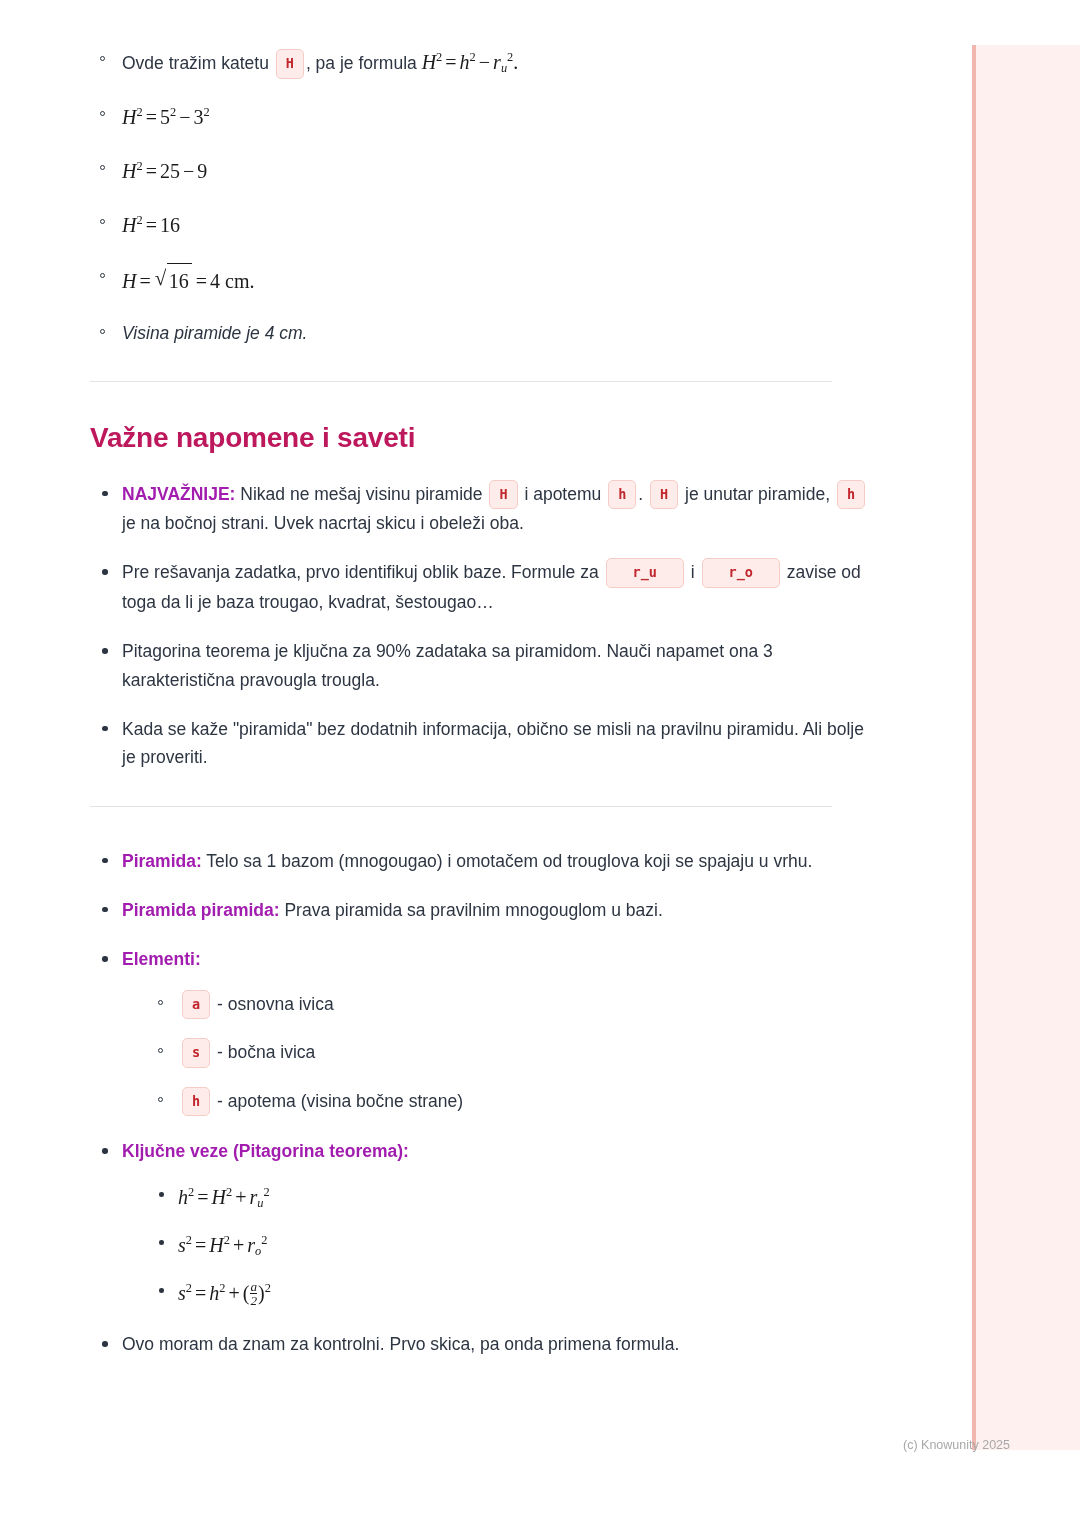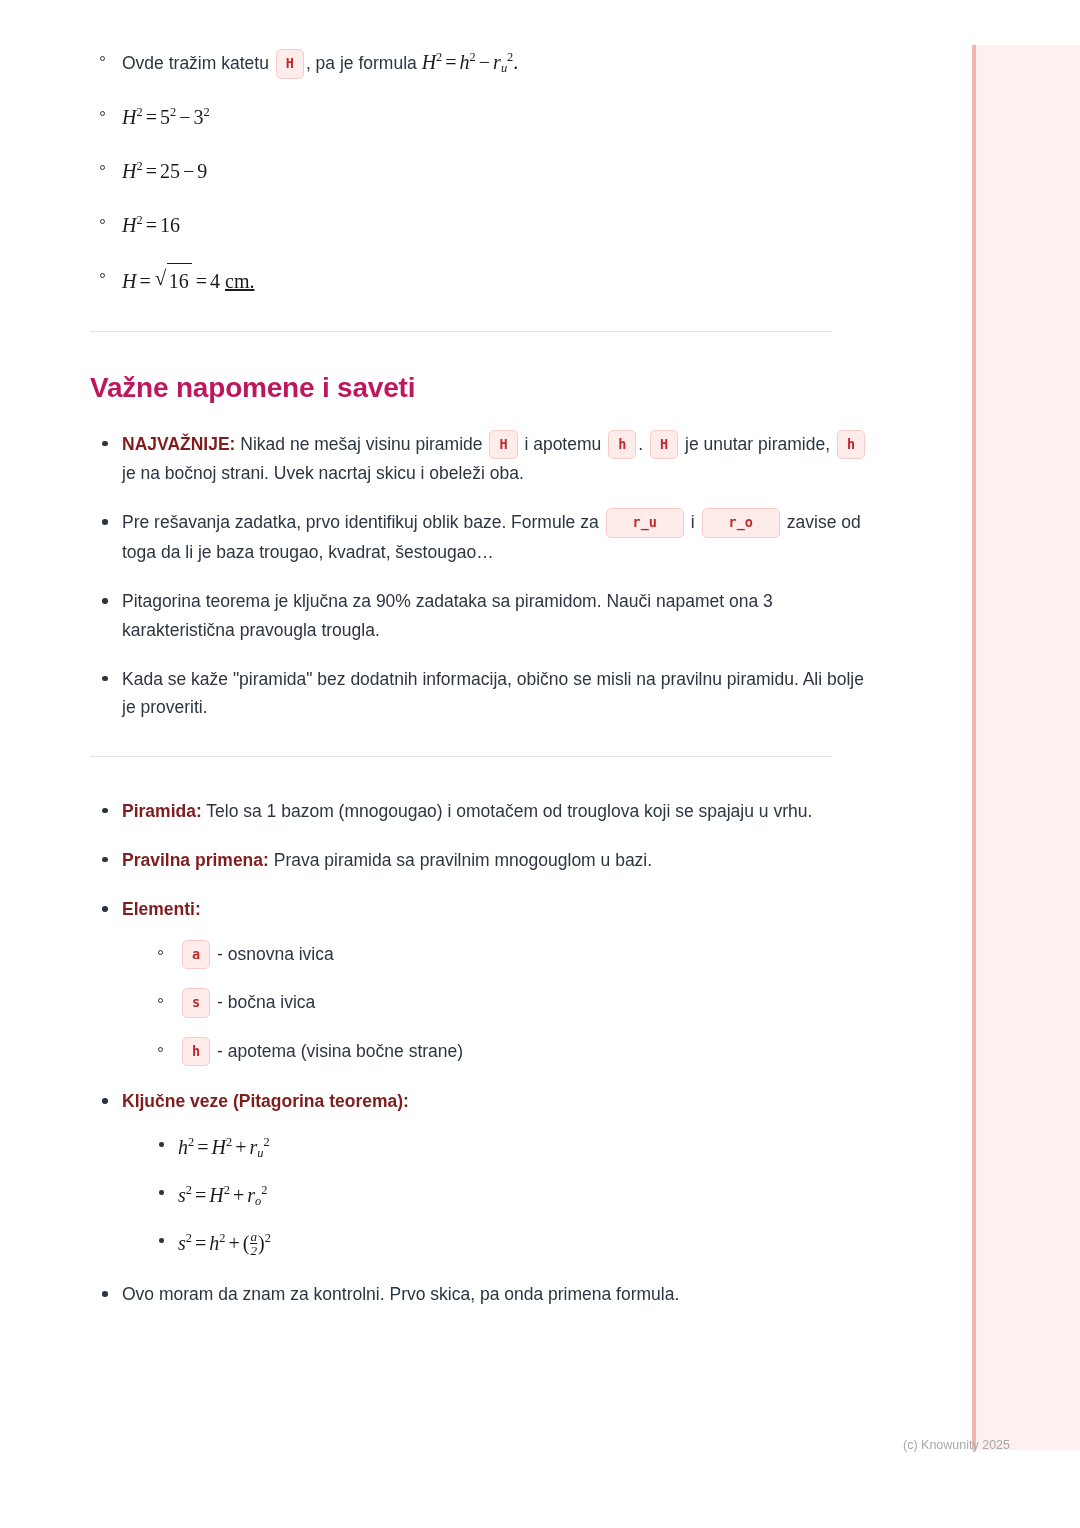--- a/index.html
+++ b/index.html
@@ -145,21 +145,21 @@
     font-size: 13.5px;
     font-weight: 700;
     line-height: 1;
     padding: 7px 9px;
     vertical-align: 1px;
     margin: 0 2px;
     white-space: nowrap;
   }
   .chip-wide { padding: 7px 26px; }
 
-  strong { font-weight: 700; color: #7f1d1d; }
+  strong { font-weight: 700; color: #a21caf; }
   em { font-style: italic; }
 
   
   .math {
     font-family: "Liberation Serif", "DejaVu Serif", serif;
     font-size: 20px;
     font-style: italic;
     color: #1b1b1b;
     white-space: nowrap;
   }
@@ -207,21 +207,21 @@
     display: inline-block;
     vertical-align: -0.38em;
     text-align: center;
     font-size: 0.66em;
     line-height: 1.02;
     margin: 0 1px;
   }
   .frac .n { display: block; }
   .frac .d { display: block; border-top: 1.1px solid #1b1b1b; }
 
-  .unit { font-style: normal; font-family: "Liberation Serif", serif; text-decoration: underline; }
+  .unit { font-style: normal; font-family: "Liberation Serif", serif; }
 
   
   .watermark {
     position: absolute;
     left: 903px;
     top: 1438px;
     font-size: 12.5px;
     color: #a8a8a8;
     white-space: nowrap;
   }
@@ -251,20 +251,23 @@
     </li>
 
     <li>
       <span class="math">H<sup>2</sup><span class="op">=</span><span class="num">16</span></span>
     </li>
 
     <li>
       <span class="math">H<span class="op">=</span><span class="sqrt"><span class="radicand">16</span></span><span class="op">=</span><span class="num">4</span> <span class="unit">cm.</span></span>
     </li>
 
+    <li>
+      <em>Visina piramide je 4 cm.</em>
+    </li>
 
   </ul>
 
   <hr class="divider">
 
   <h2 class="section-title">Važne napomene i saveti</h2>
 
   <ul class="lvl1">
 
     <li>
@@ -301,21 +304,21 @@
 
 
   <ul class="lvl1">
 
     <li>
       <strong>Piramida:</strong>
       <span>Telo sa 1 bazom (mnogougao) i omotačem od trouglova koji se spajaju u vrhu.</span>
     </li>
 
     <li>
-      <strong>Pravilna primena:</strong>
+      <strong>Piramida piramida:</strong>
       <span>Prava piramida sa pravilnim mnogouglom u bazi.</span>
     </li>
 
     <li>
       <strong>Elementi:</strong>
       <ul class="lvl2 nested">
         <li>
           <span class="chip">a</span>
           <span>- osnovna ivica</span>
         </li>

